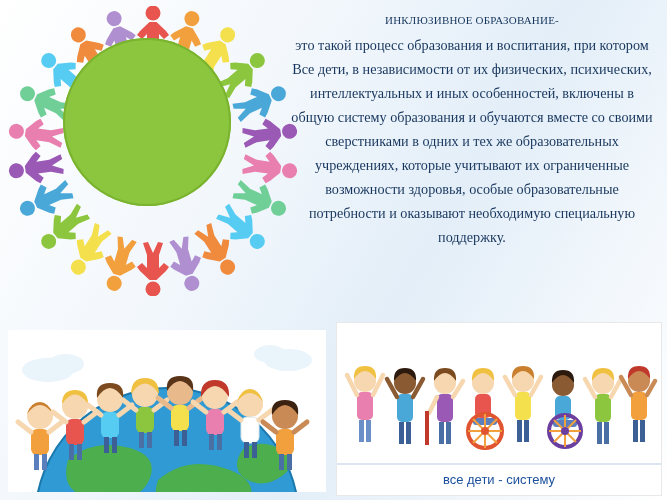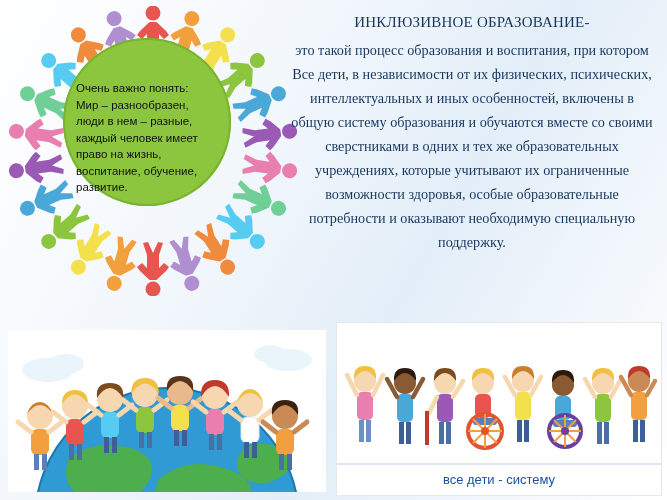--- a/index.html
+++ b/index.html
@@ -57,21 +57,21 @@
   }
   
   .text-block {
     position: absolute;
     left: 283px;
     top: 14px;
     width: 378px;
   }
   .heading {
     font-family: "Liberation Serif", serif;
-    font-size: 15px;
+    font-size: 11px;
     color: #17365d;
     text-align: center;
     letter-spacing: 0.2px;
     margin: 0 0 7px 0;
     font-weight: normal;
   }
   .paragraph {
     font-family: "Liberation Serif", serif;
     font-size: 14.2px;
     line-height: 24px;
@@ -215,27 +215,20 @@
             <circle cx="0" cy="-20" r="7.5" fill="#f08a3c"></circle>
             <path d="M -3.5 -11 L 3.5 -11 L 13 -2 L 16 2 L 11 6 L 6 1 L 6 14 L 10 26 L 5 27 L 0 16 L -5 27 L -10 26 L -6 14 L -6 1 L -11 6 L -16 2 L -13 -2 Z" fill="#f08a3c"></path>
           </g>
           <g transform="translate(111.8,31.8) rotate(343.6)">
             <circle cx="0" cy="-20" r="7.5" fill="#b08fd0"></circle>
             <path d="M -3.5 -11 L 3.5 -11 L 13 -2 L 16 2 L 11 6 L 6 1 L 6 14 L 10 26 L 5 27 L 0 16 L -5 27 L -10 26 L -6 14 L -6 1 L -11 6 L -16 2 L -13 -2 Z" fill="#b08fd0"></path>
           </g>
         </g>
     </svg>
     <div class="green-circle"></div>
-    <div class="circle-text">Очень важно понять:
-Мир – разнообразен,
-люди в нем – разные,
-каждый человек имеет
-право на жизнь,
-воспитание, обучение,
-развитие.</div>
   </div>
 
   <div class="text-block">
     <h1 class="heading">ИНКЛЮЗИВНОЕ ОБРАЗОВАНИЕ-</h1>
     <p class="paragraph">это такой процесс образования и воспитания, при котором Все дети, в независимости от их физических, психических, интеллектуальных и иных особенностей, включены в общую систему образования и обучаются вместе со своими сверстниками в одних и тех же образовательных учреждениях, которые учитывают их ограниченные возможности здоровья, особые образовательные потребности и оказывают необходимую специальную поддержку.</p>
   </div>
 
   <div class="photo-left">
     <svg viewBox="0 0 318 162" width="318" height="162">
 

